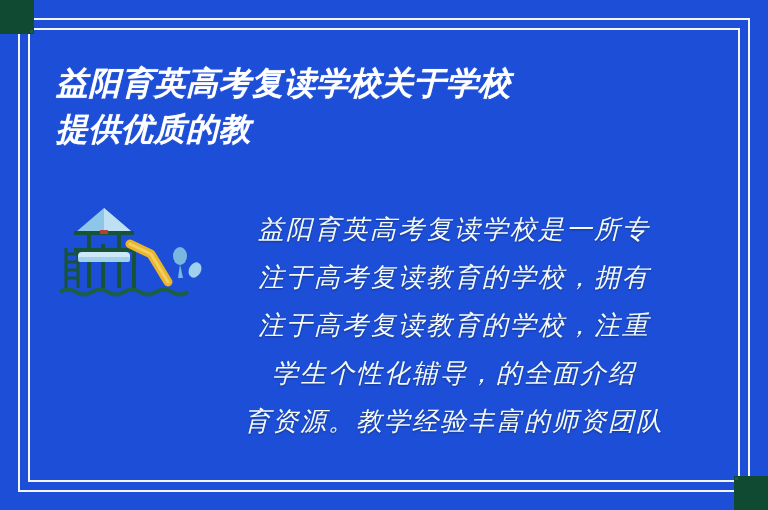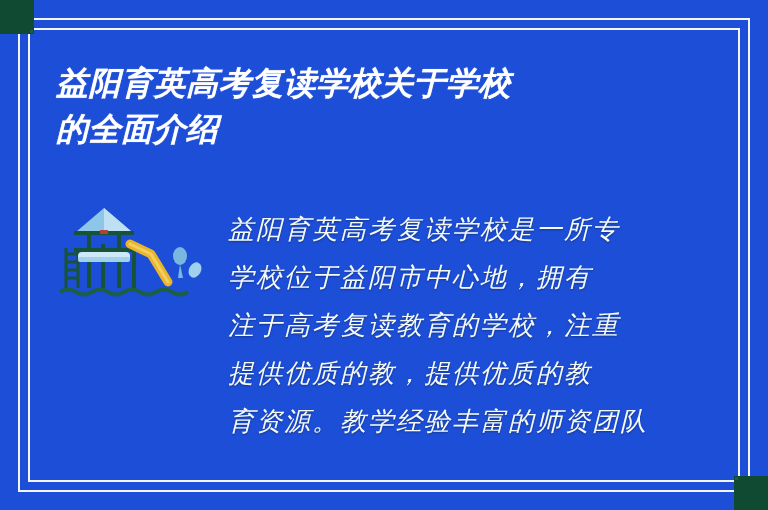--- a/index.html
+++ b/index.html
@@ -101,20 +101,21 @@
     width: 150px;
     height: 100px;
   }
 
   
   .body-block {
     position: absolute;
     left: 228px;
     top: 205px;
     width: 452px;
+    text-align: center;
   }
   .body-line {
     color: #f4fbf6;
     font-family: "DejaVu Serif", serif;
     font-style: italic;
     font-size: 26px;
     line-height: 48px;
     letter-spacing: 2px;
     white-space: nowrap;
     text-shadow: 0 1px 2px rgba(0,0,0,0.35);
@@ -127,21 +128,21 @@
 
   <div class="frame-outer"></div>
   <div class="frame-inner"></div>
   <div class="frame-mask-a"></div>
   <div class="frame-mask-b"></div>
   <div class="corner-tick" style="left:30px;top:30px;"></div>
   <div class="corner-tick" style="right:30px;bottom:30px;"></div>
 
   <div class="title-block">
     <div class="title-line">益阳育英高考复读学校关于学校</div>
-    <div class="title-line">的全面介绍</div>
+    <div class="title-line">提供优质的教</div>
   </div>
 
   <div class="illustration">
     <svg viewBox="0 0 150 100" xmlns="http://www.w3.org/2000/svg" aria-hidden="true">
 
       <g stroke="#16533a" stroke-width="3" fill="none">
         <line x1="10" y1="48" x2="10" y2="88"></line>
         <line x1="22" y1="48" x2="22" y2="88"></line>
         <line x1="10" y1="54" x2="22" y2="54"></line>
         <line x1="10" y1="62" x2="22" y2="62"></line>
@@ -171,19 +172,19 @@
       <ellipse cx="124" cy="56" rx="7" ry="9" fill="#79b7e0"></ellipse>
       <path d="M124,64 L122,78 L127,78 Z" fill="#79b7e0"></path>
       <ellipse cx="139" cy="70" rx="6" ry="8" fill="#9fd0ee" transform="rotate(28 139 70)"></ellipse>
 
       <path d="M4,92 q8,-5 16,0 q8,5 16,0 q8,-5 16,0 q8,5 16,0 q8,-5 16,0 q8,5 16,0 q8,-5 16,0 q8,5 16,0" stroke="#1c5f42" stroke-width="4" fill="none"></path>
     </svg>
   </div>
 
   <div class="body-block">
     <div class="body-line">益阳育英高考复读学校是一所专</div>
-    <div class="body-line">学校位于益阳市中心地，拥有</div>
+    <div class="body-line">注于高考复读教育的学校，拥有</div>
     <div class="body-line">注于高考复读教育的学校，注重</div>
-    <div class="body-line">提供优质的教，提供优质的教</div>
+    <div class="body-line">学生个性化辅导，的全面介绍</div>
     <div class="body-line">育资源。教学经验丰富的师资团队</div>
   </div>
 
 </div>
 
 </body></html>

